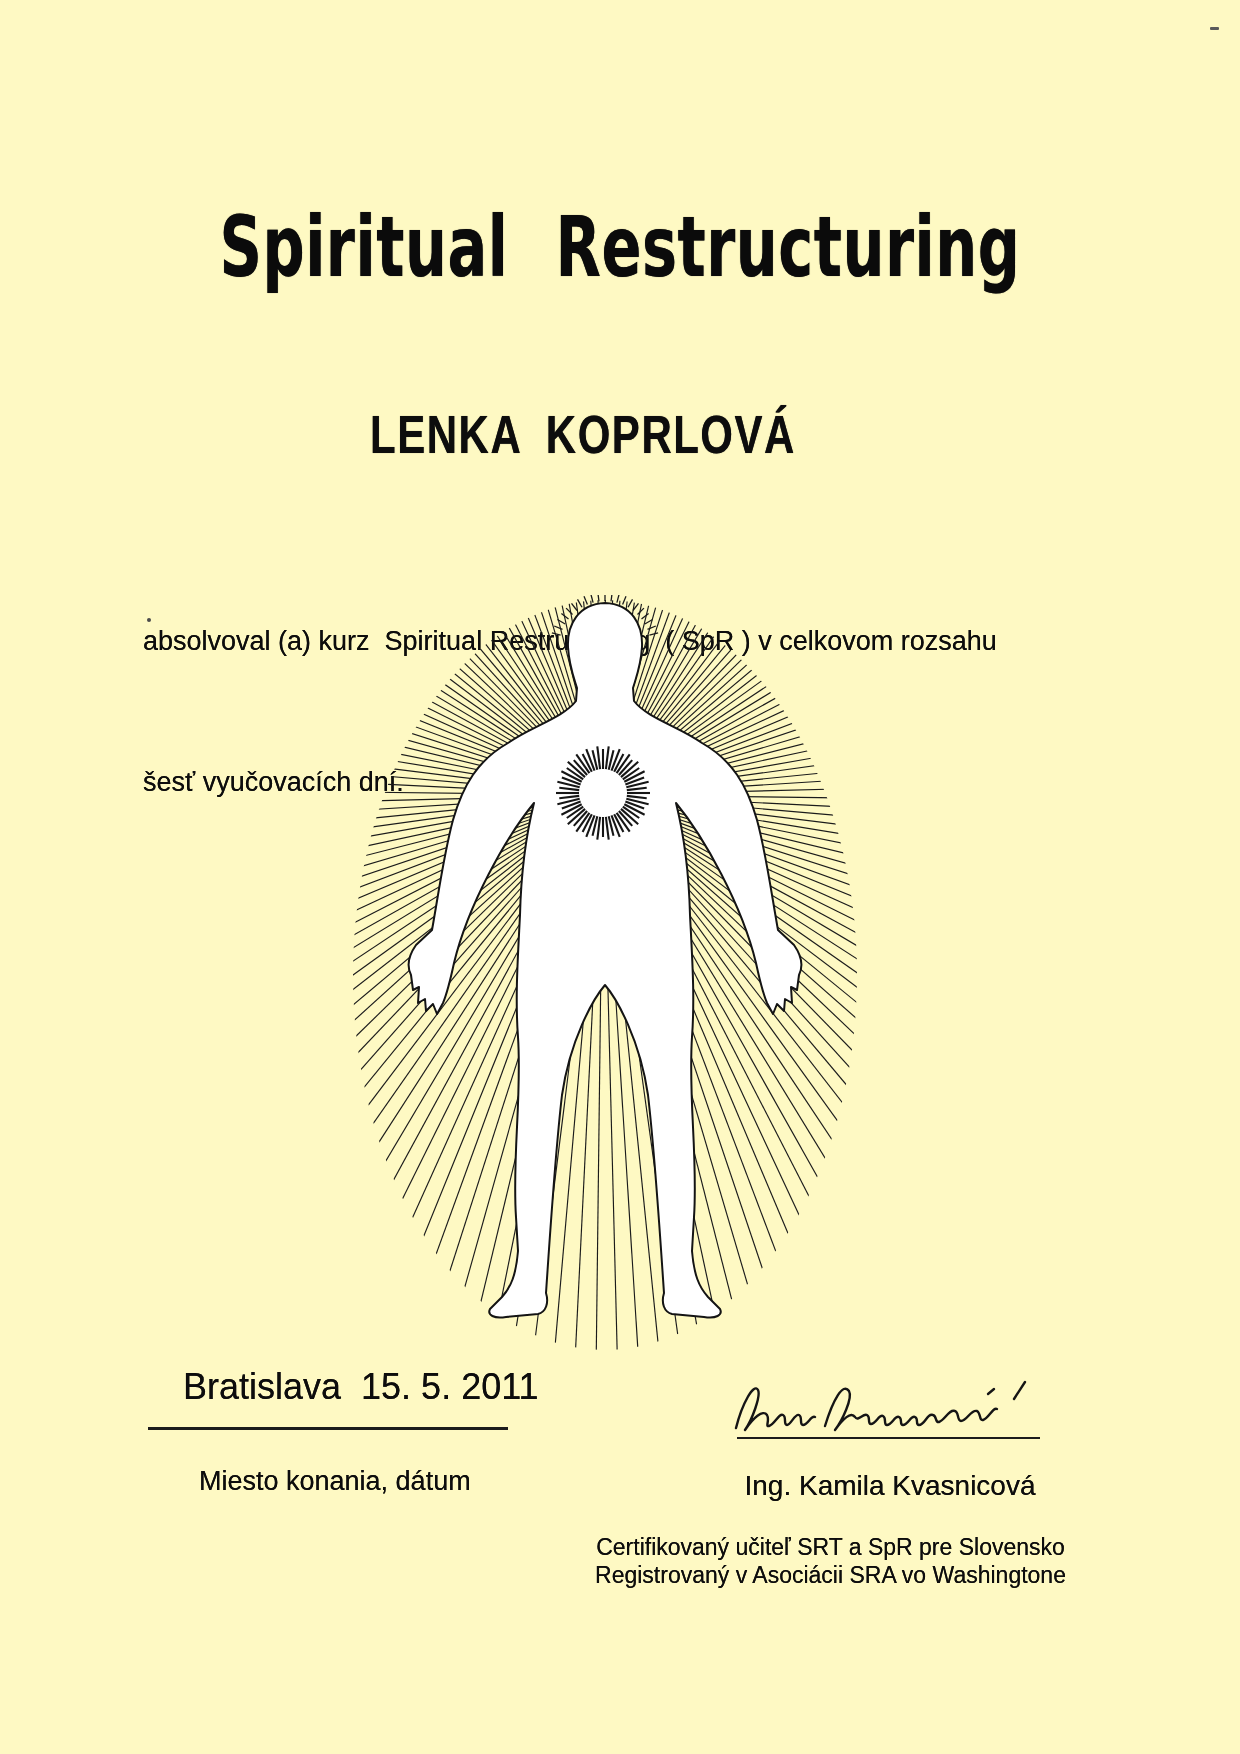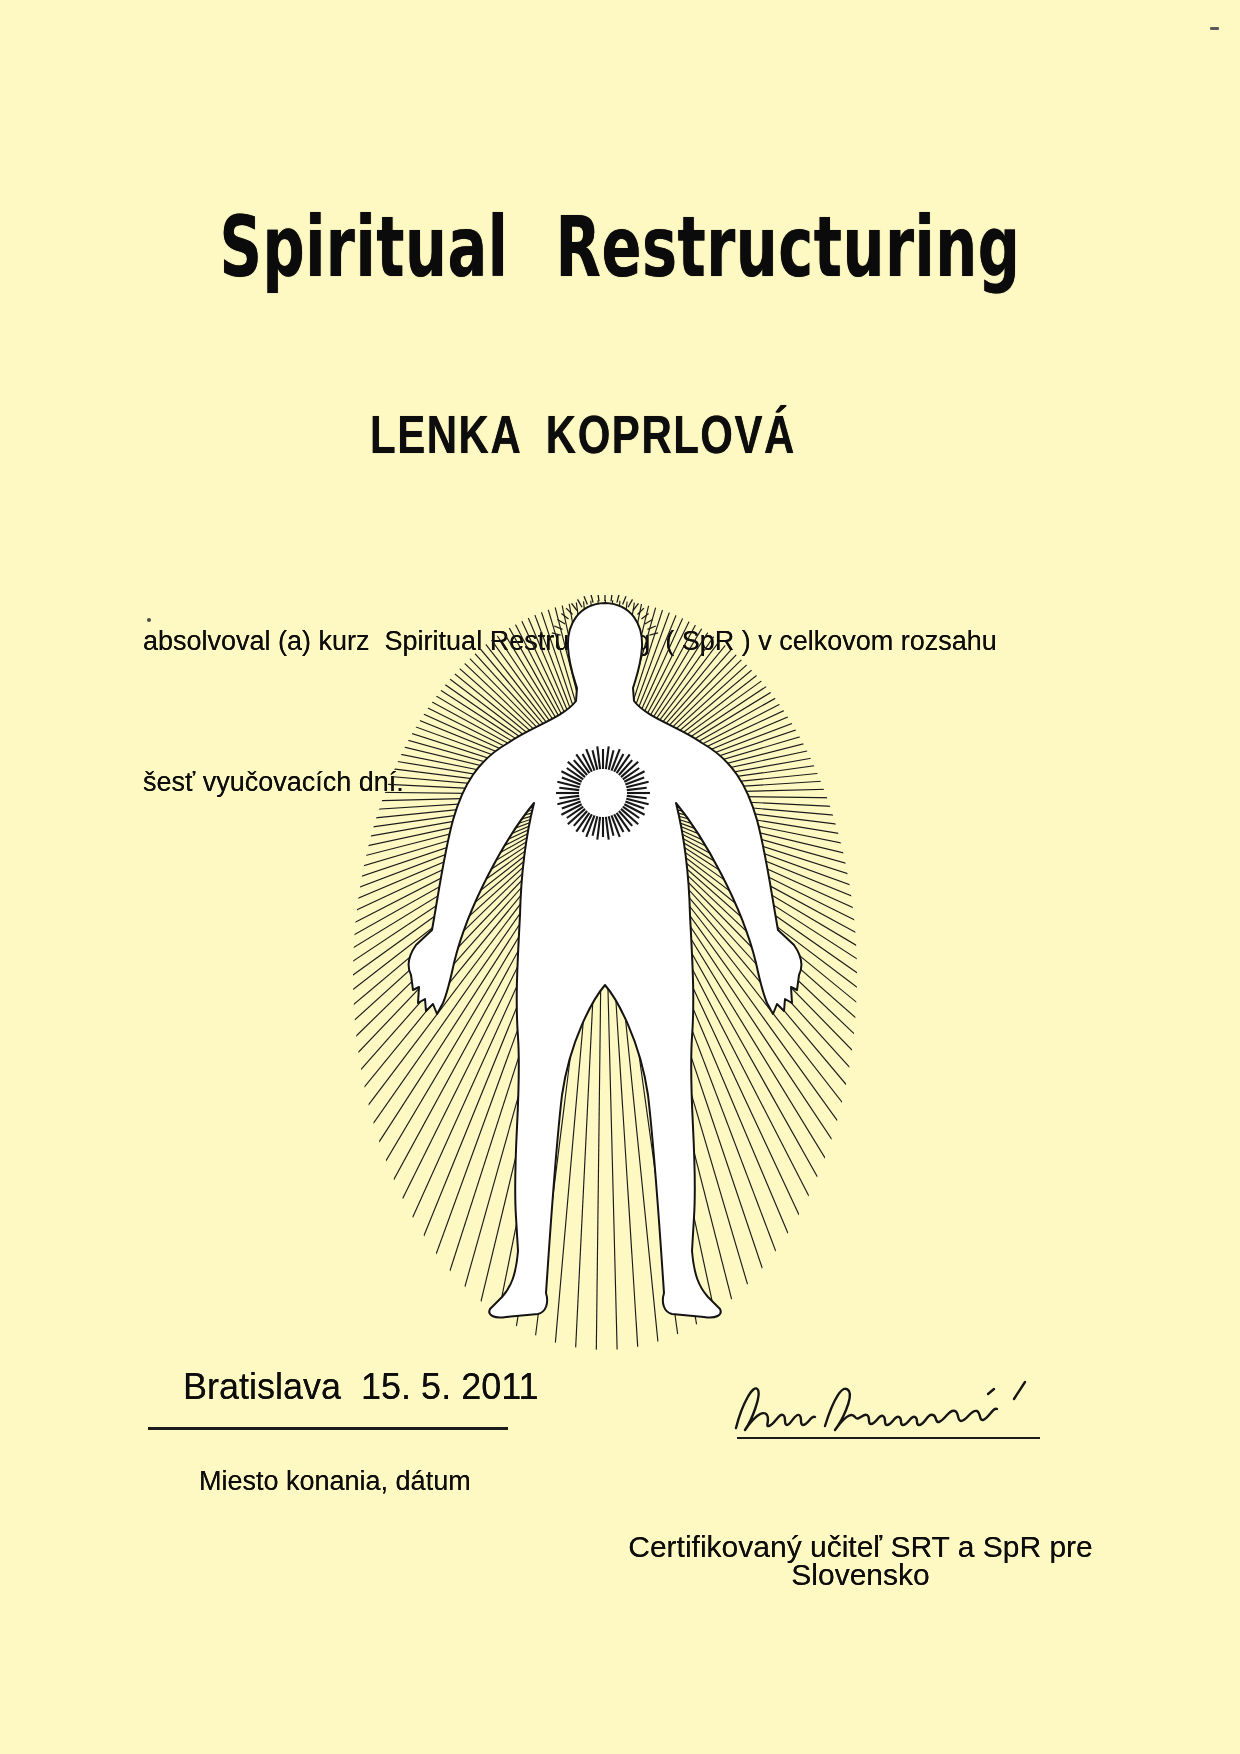--- a/index.html
+++ b/index.html
@@ -24,21 +24,21 @@
   }
   .bodytext{
     top:524px;left:143px;width:1000px;font-size:27px;line-height:47px;white-space:pre;
   }
   .place-date{top:1366px;left:183px;font-size:36px;white-space:pre;}
   .rule{background:#1c1c1c;}
   .place-rule{top:1427px;left:148px;width:360px;height:3px;}
   .place-label{top:1466px;left:199px;font-size:27px;white-space:pre;}
   .sig-rule{top:1437px;left:737px;width:303px;height:2px;}
   .signer-name{top:1470px;left:660px;width:460px;text-align:center;font-size:28px;white-space:pre;}
-  .signer-titles{top:1533px;left:588px;width:545px;text-align:center;font-size:30px;line-height:28px;}
+  .signer-titles{top:1533px;left:558px;width:545px;text-align:center;font-size:23px;line-height:28px;}
   .artifact-dash{top:27px;left:1210px;width:9px;height:3px;background:#5a5a5a;border-radius:1px;}
   .artifact-dot{top:618px;left:147px;width:4px;height:4px;background:#4a4a4a;border-radius:50%;}
   .figure-wrap{top:595px;left:342px;width:540px;height:758px;}
   .sig-wrap{top:1368px;left:722px;width:336px;height:78px;}
   svg{display:block;}
 </style>
 </head>
 <body>
 
 <div class="page">
@@ -372,18 +372,20 @@
                  C 203,57 205,45 211,47 C 215,48 213,55 217,54
                  C 223,52 227,41 233,43 C 237,44 235,53 239,53
                  C 245,53 249,41 255,43 C 259,45 257,53 261,52
                  C 267,50 271,39 275,41"></path>
         <path d="M 266,26 L 272,21"></path>
         <path d="M 292,31 L 303,14"></path>
       </g>
     </svg>
   </div>
   <div class="abs rule sig-rule"></div>
+  <div class="abs signer-name scan">Ing. Kamila Kvasnicová</div>
 
   <div class="abs signer-titles scan">
     <div>Certifikovaný učiteľ SRT a SpR pre Slovensko</div>
+    <div>Registrovaný v Asociácii SRA vo Washingtone</div>
   </div>
 
 </div>
 
 </body></html>

